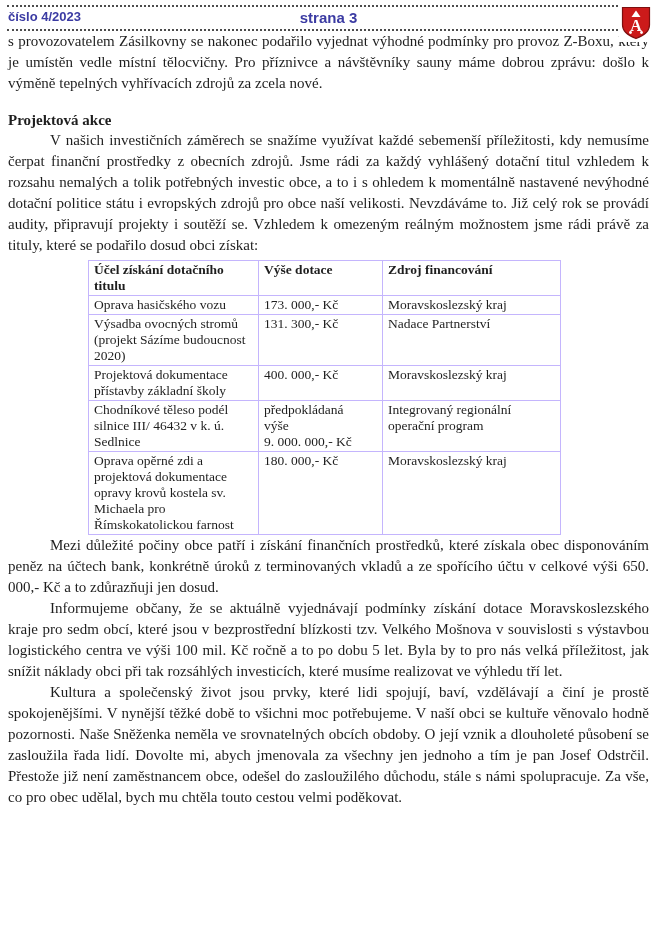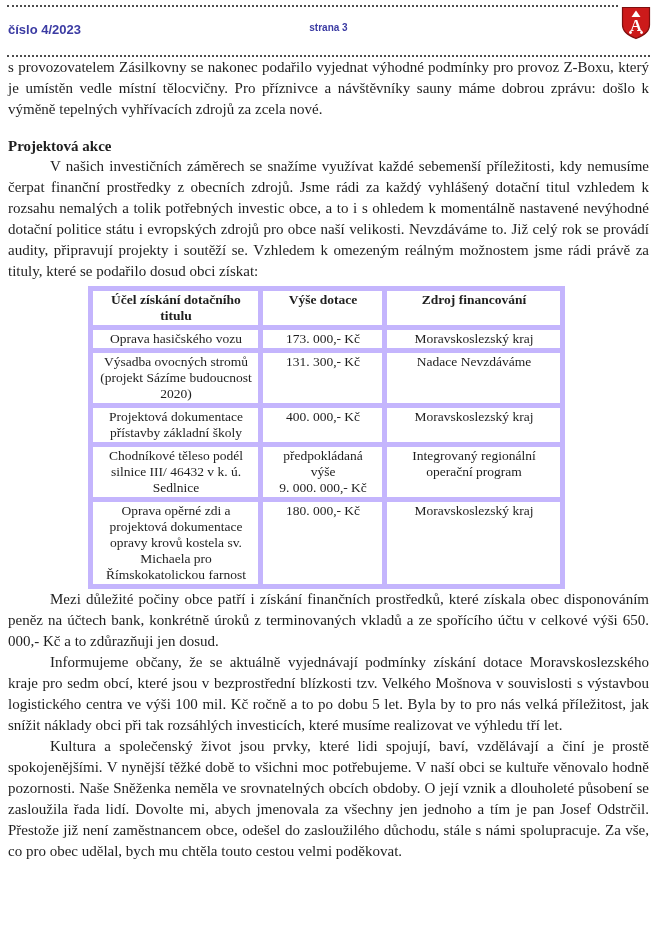--- a/index.html
+++ b/index.html
@@ -8,30 +8,30 @@
     width:657px;height:947px;
     background:#ffffff;
     font-family:"Liberation Serif",serif;
     color:#1e1e1e;
     overflow:hidden;
   }
   
   .masthead{position:relative;}
   .dotted-rule{border-top:2px dotted #4c4c4c;height:0;margin:0 7px;}
   .rule-top{margin-top:5px;}
-  .header-row{position:relative;height:22px;margin:13px 8px;}
+  .header-row{position:relative;height:22px;margin:0 8px;}
   .issue{
     position:absolute;left:0;top:2px;
     font-family:"Liberation Sans",sans-serif;
     font-weight:bold;font-size:13px;color:#3b3ba3;
   }
   .pageno{
     position:absolute;left:0;right:0;top:2px;text-align:center;
     font-family:"Liberation Sans",sans-serif;
-    font-weight:bold;font-size:10px;color:#3b3ba3;
+    font-weight:bold;font-size:15px;color:#3b3ba3;
   }
   .logo{
     position:absolute;right:4px;top:-1px;
     width:34px;height:38px;background:#ffffff;
     display:flex;align-items:center;justify-content:center;
     z-index:2;
   }
   
   .content{padding:0 8px;}
   p.body{
@@ -49,23 +49,23 @@
   .p4{margin-top:12px;}
   .h2b{margin-top:14px;}
   .p5{margin-top:12px;}
   
   table.grants{
     border-collapse:collapse;table-layout:fixed;
     width:472px;margin:4px 0 0 80px;
     font-size:13.5px;line-height:16px;
   }
   table.grants th,table.grants td{
-    border:5px solid #c4b5fd;
+    border:1px solid #c4b5fd;
     padding:1px 4px 1px 5px;
-    vertical-align:top;text-align:center;
+    vertical-align:top;text-align:left;
     white-space:pre-line;
     font-weight:normal;
   }
   table.grants th{font-weight:bold;}
 </style>
 </head>
 <body>
 
 <div class="page">
 
@@ -110,21 +110,21 @@
       </thead>
       <tbody>
           <tr>
             <td>Oprava hasičského vozu</td>
             <td>173. 000,- Kč</td>
             <td>Moravskoslezský kraj</td>
           </tr>
           <tr>
             <td>Výsadba ovocných stromů (projekt Sázíme budoucnost 2020)</td>
             <td>131. 300,- Kč</td>
-            <td>Nadace Nevzdáváme</td>
+            <td>Nadace Partnerství</td>
           </tr>
           <tr>
             <td>Projektová dokumentace přístavby základní školy</td>
             <td>400. 000,- Kč</td>
             <td>Moravskoslezský kraj</td>
           </tr>
           <tr>
             <td>Chodníkové těleso podél silnice III/ 46432 v k. ú. Sedlnice</td>
             <td>předpokládaná
 výše

